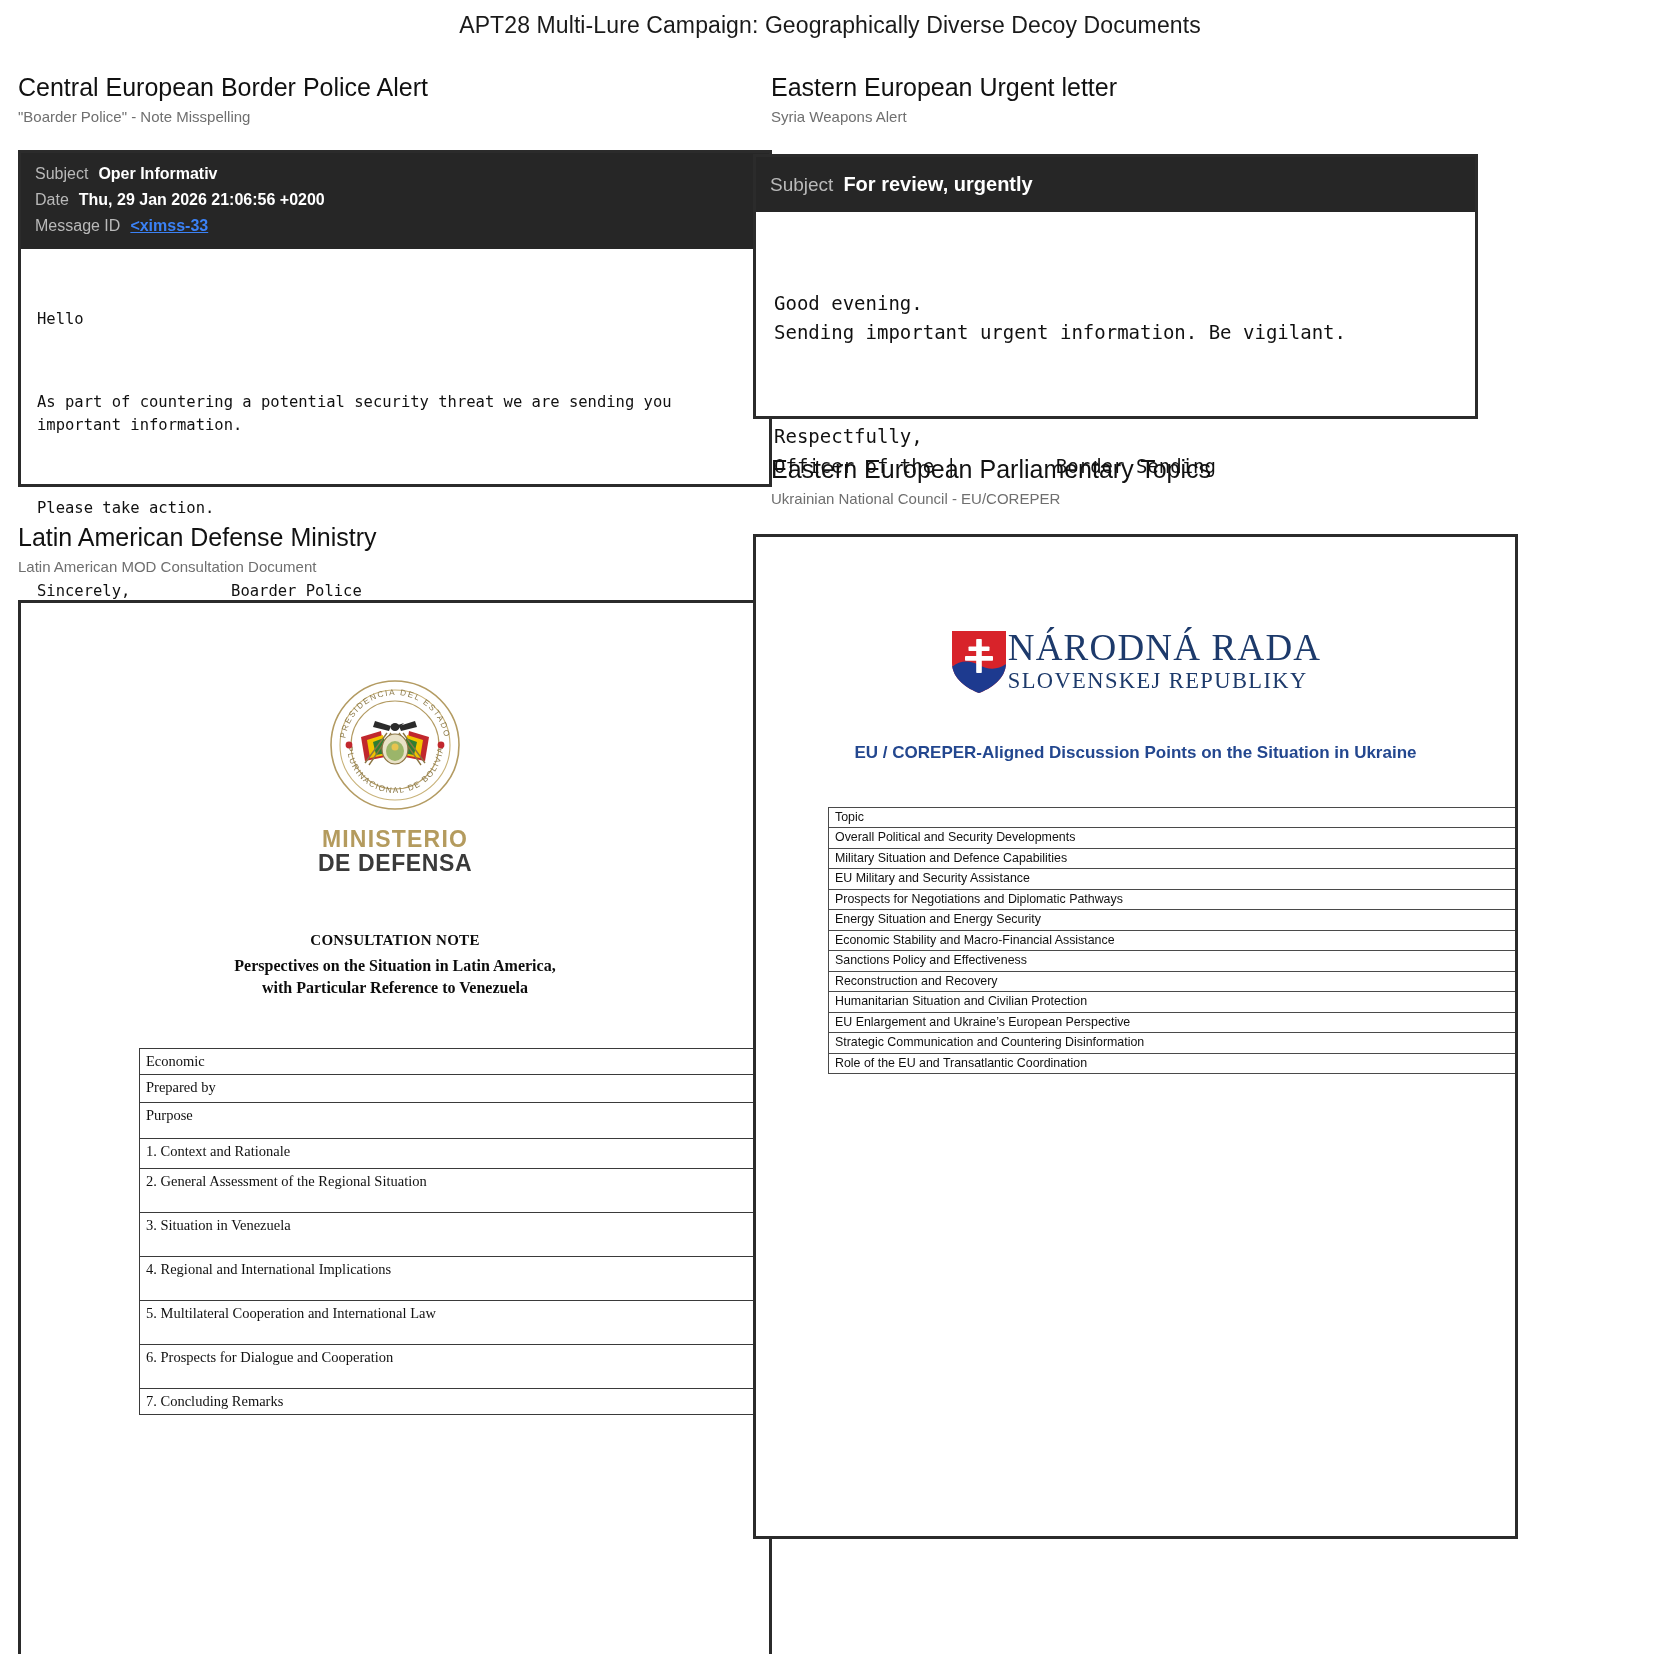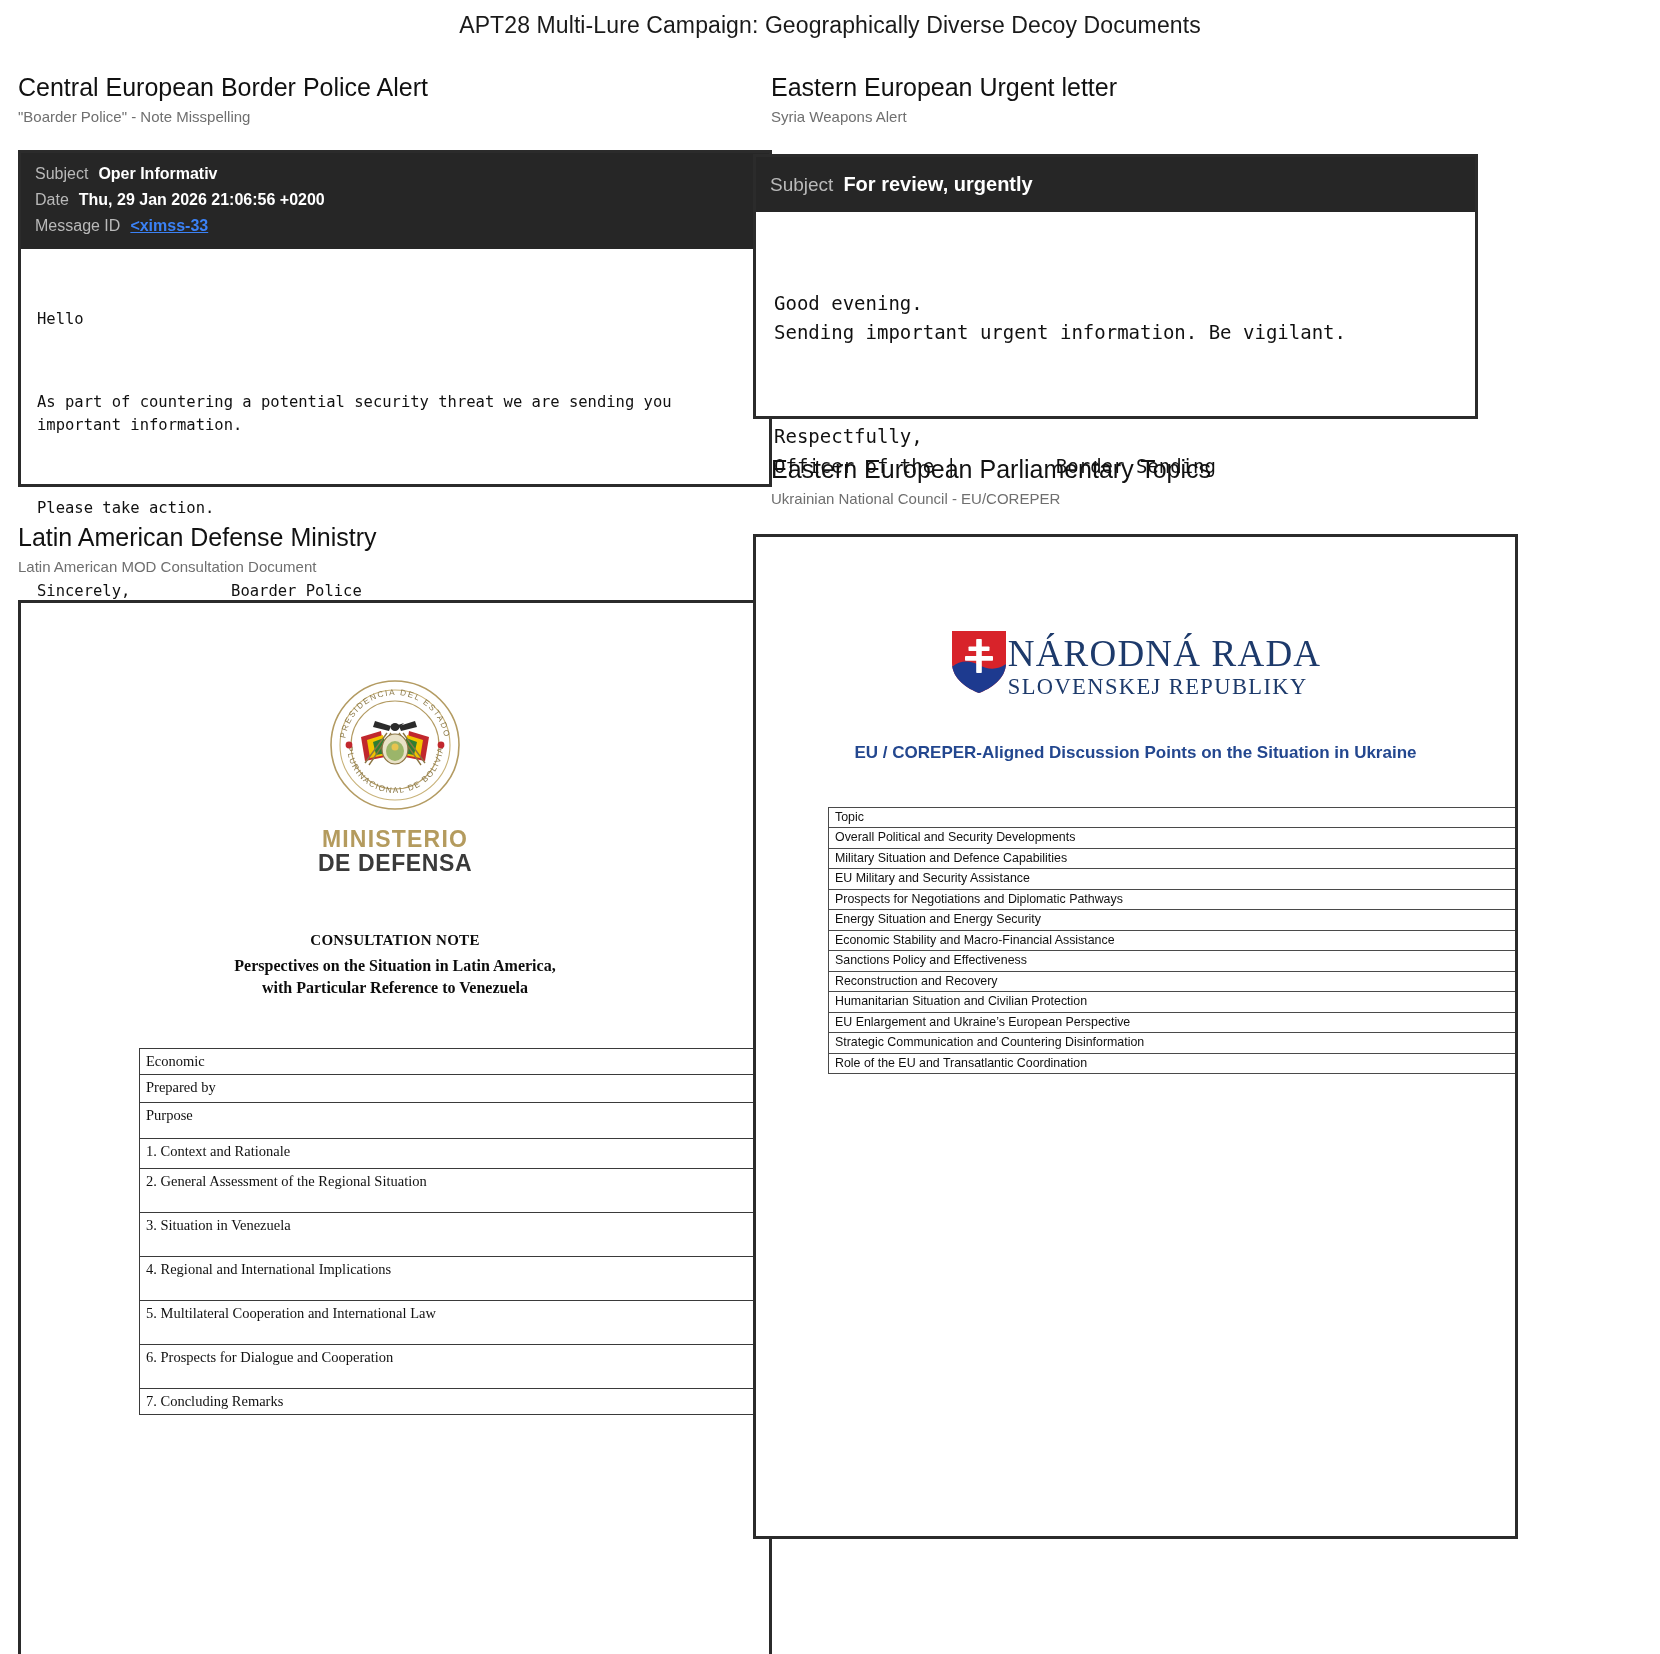--- a/index.html
+++ b/index.html
@@ -166,21 +166,21 @@
     padding: 4px 6px;
     vertical-align: top;
   }
   .sec-table td.c1 { width: 648px; }
   .sec-table tr.h td { font-weight: 400; }
 
   
   .nr-inner { padding-top: 92px; }
   .nr-logo-row {
     display: flex;
-    align-items: flex-end;
+    align-items: flex-start;
     justify-content: center;
   }
   .nr-shield { flex: 0 0 auto; }
   .nr-words { line-height: 1.0; }
   .nr-words .w1 {
     font-family: "Liberation Serif", serif;
     font-size: 37px;
     letter-spacing: 1.2px;
     color: #1d3a6b;
     display: block;

